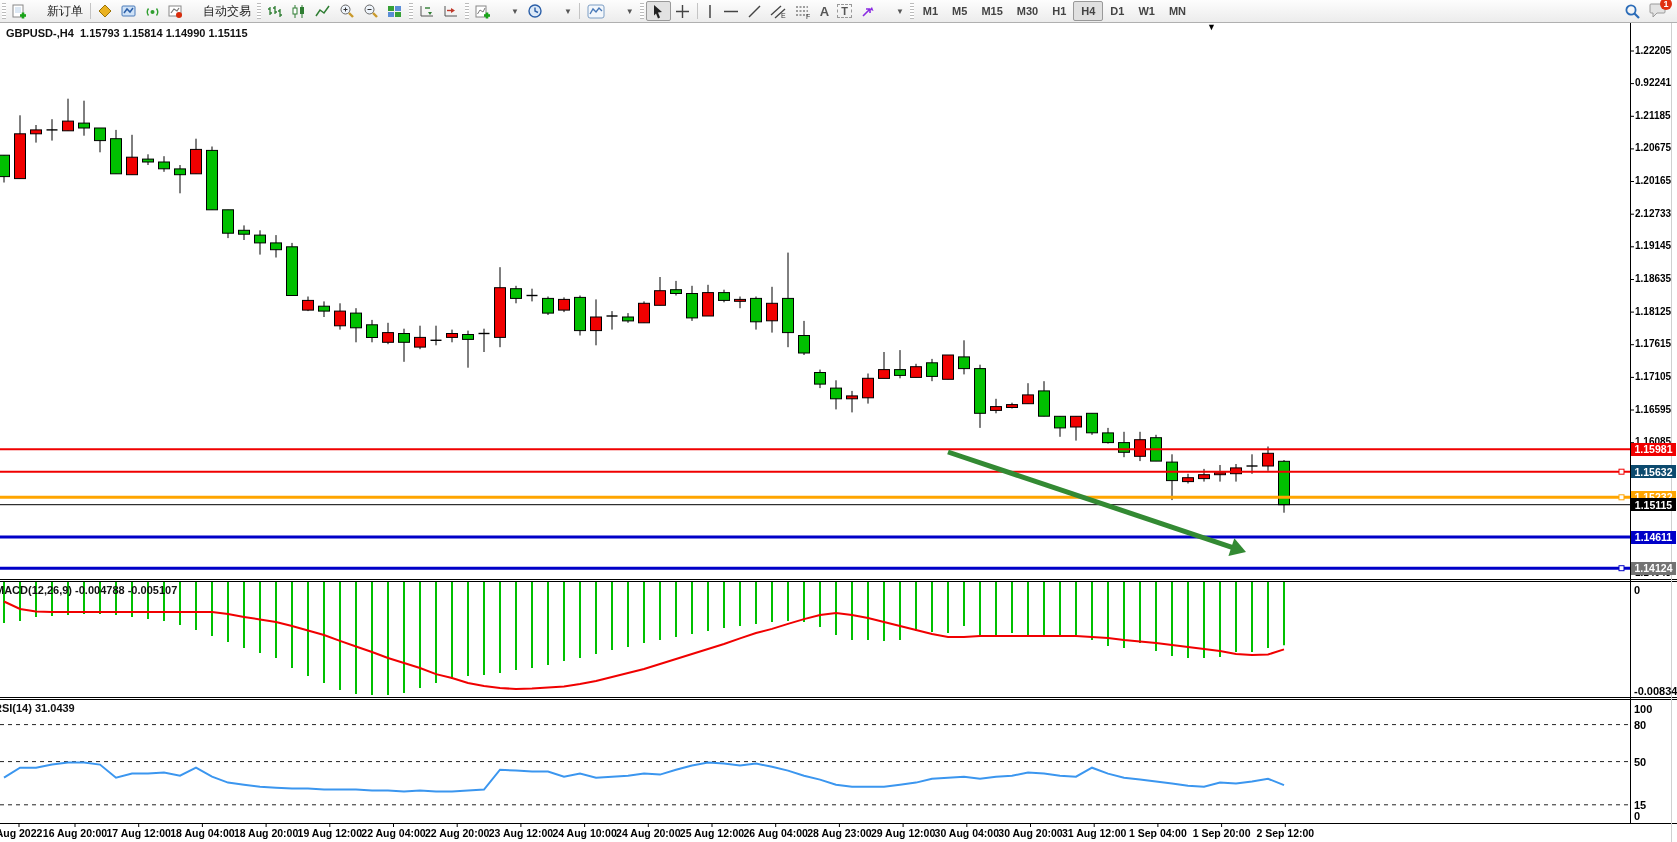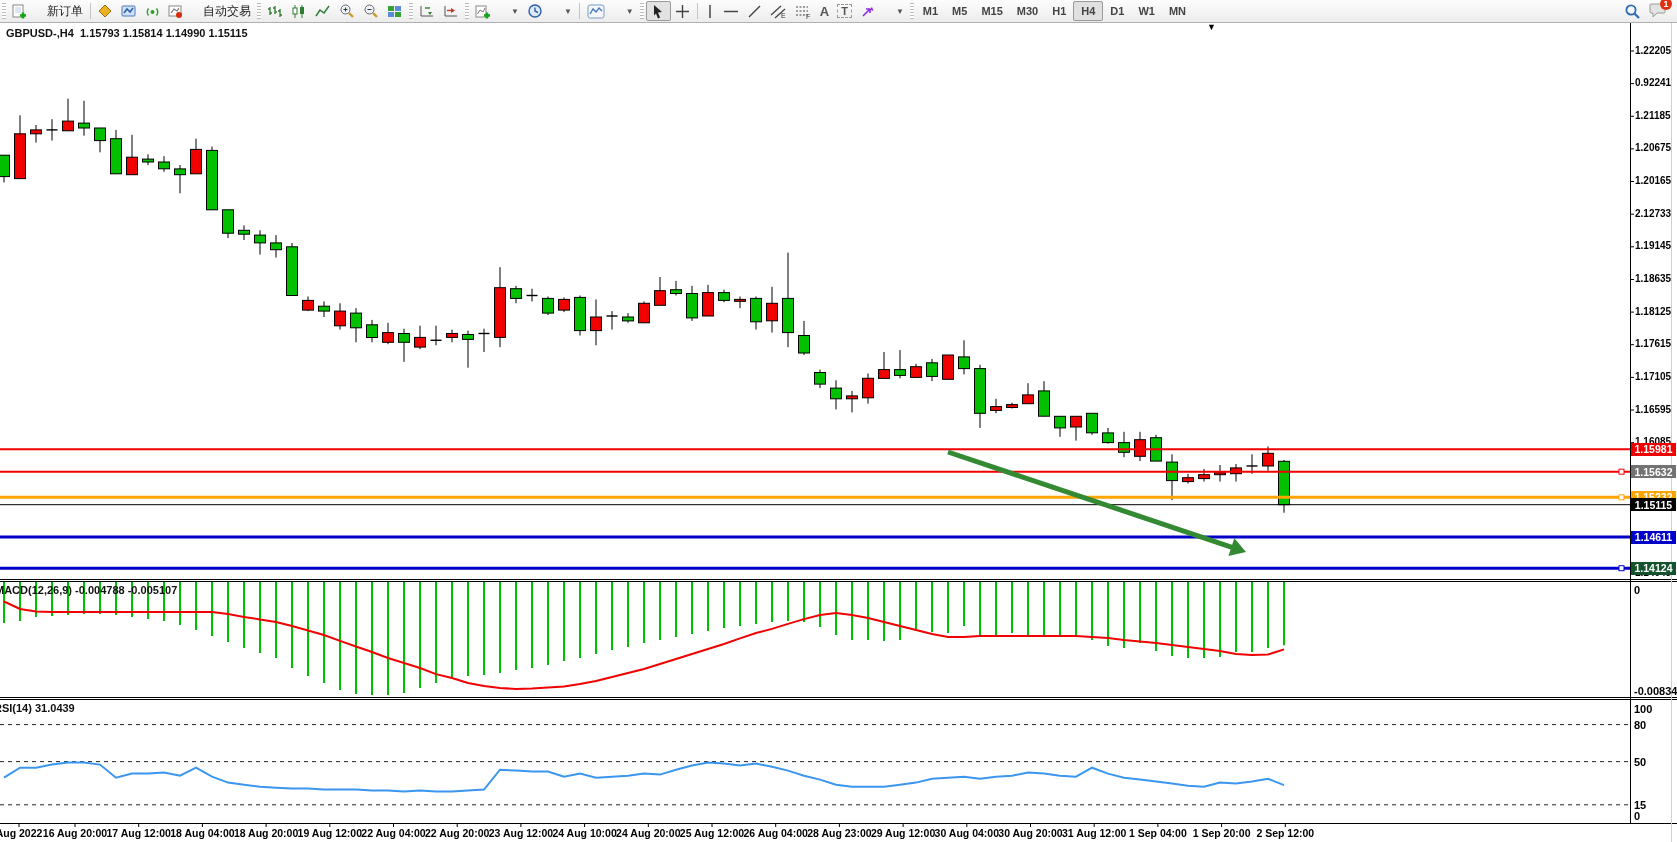--- a/index.html
+++ b/index.html
@@ -567,25 +567,25 @@
     <span>-0.004788</span>
     <span>-0.005107</span>
   </div>
   <div id="rsi-label" class="olabel">
     <span>RSI(14)</span>
     <span>31.0439</span>
   </div>
   <span id="shift-marker" class="olabel">▼</span>
   <div id="overlays">
       <div class="badge" style="top:442.8px;background:#f00000">1.15981</div>
-      <div class="badge" style="top:465.2px;background:#737373">1.15632</div>
+      <div class="badge" style="top:465.2px;background:#0c4a6e">1.15632</div>
       <div class="badge" style="top:490.8px;background:#ffa500">1.15232</div>
       <div class="badge" style="top:498.2px;background:#000000">1.15115</div>
       <div class="badge" style="top:530.5px;background:#0000c8">1.14611</div>
-      <div class="badge" style="top:561.7px;background:#14532d">1.14124</div>
+      <div class="badge" style="top:561.7px;background:#737373">1.14124</div>
       <div class="ptick" style="top:44.5px">1.22205</div>
       <div class="ptick" style="top:77.1px">0.92241</div>
       <div class="ptick" style="top:109.8px">1.21185</div>
       <div class="ptick" style="top:142.4px">1.20675</div>
       <div class="ptick" style="top:175.0px">1.20165</div>
       <div class="ptick" style="top:207.7px">2.12733</div>
       <div class="ptick" style="top:240.3px">1.19145</div>
       <div class="ptick" style="top:273.0px">1.18635</div>
       <div class="ptick" style="top:305.6px">1.18125</div>
       <div class="ptick" style="top:338.2px">1.17615</div>

